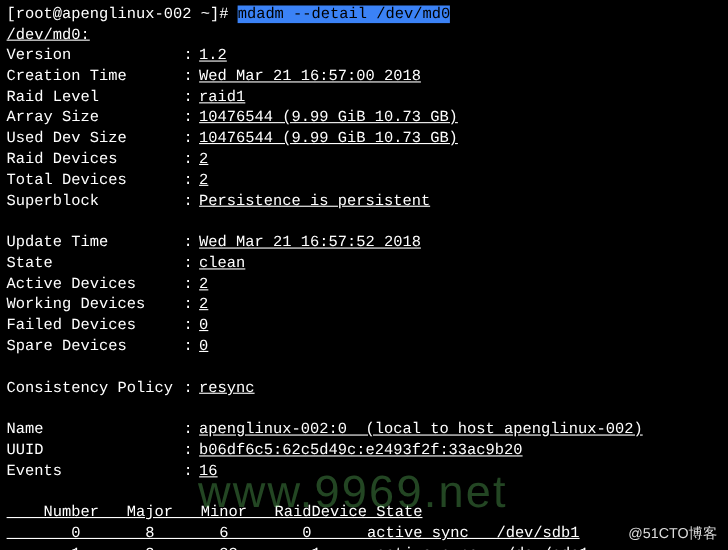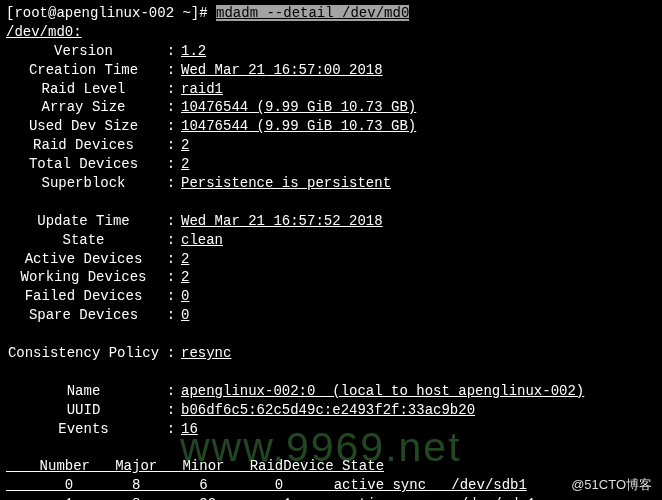--- a/index.html
+++ b/index.html
@@ -16,32 +16,31 @@
       width: 662px;
       height: 500px;
       padding: 4px 6px;
       overflow: hidden;
       position: relative;
     }
     .prompt-line {
       white-space: pre;
     }
     .cmd-hl {
-      background: #a3a3a3;
+      background: #3b82f6;
       color: #000;
-      text-decoration: underline;
     }
     .row {
       white-space: pre;
       text-decoration: underline;
     }
     .label {
       display: inline-block;
       width: 155px;
-      text-align: center;
+      text-align: left;
     }
     .colon {
       display: inline-block;
       width: 20px;
       text-align: center;
     }
     .blank {
       height: 1.35em;
     }
     .watermark {

